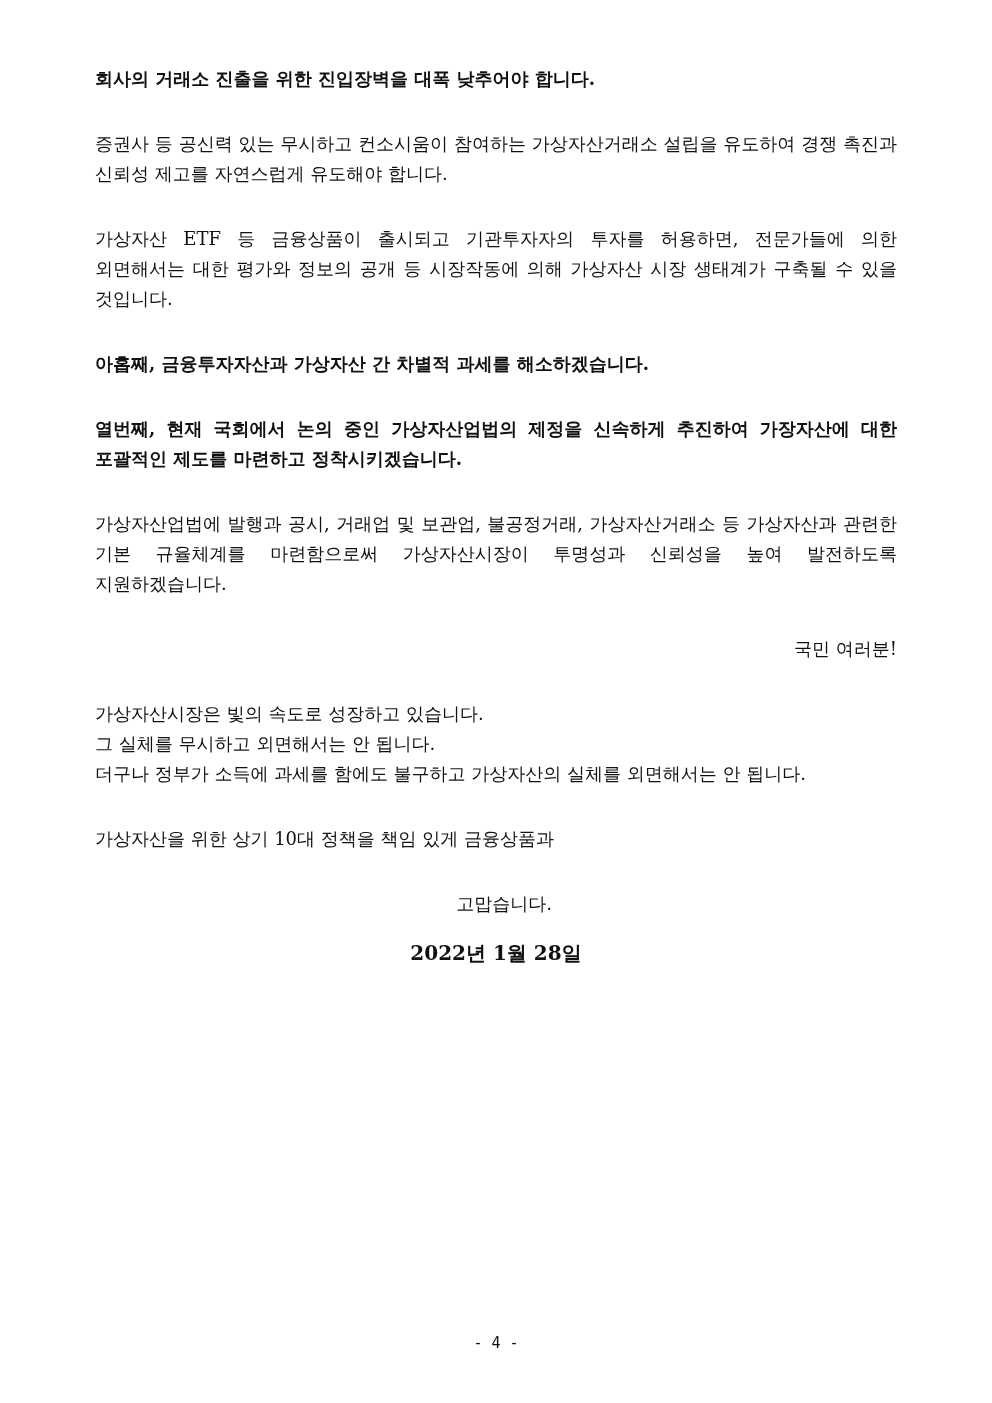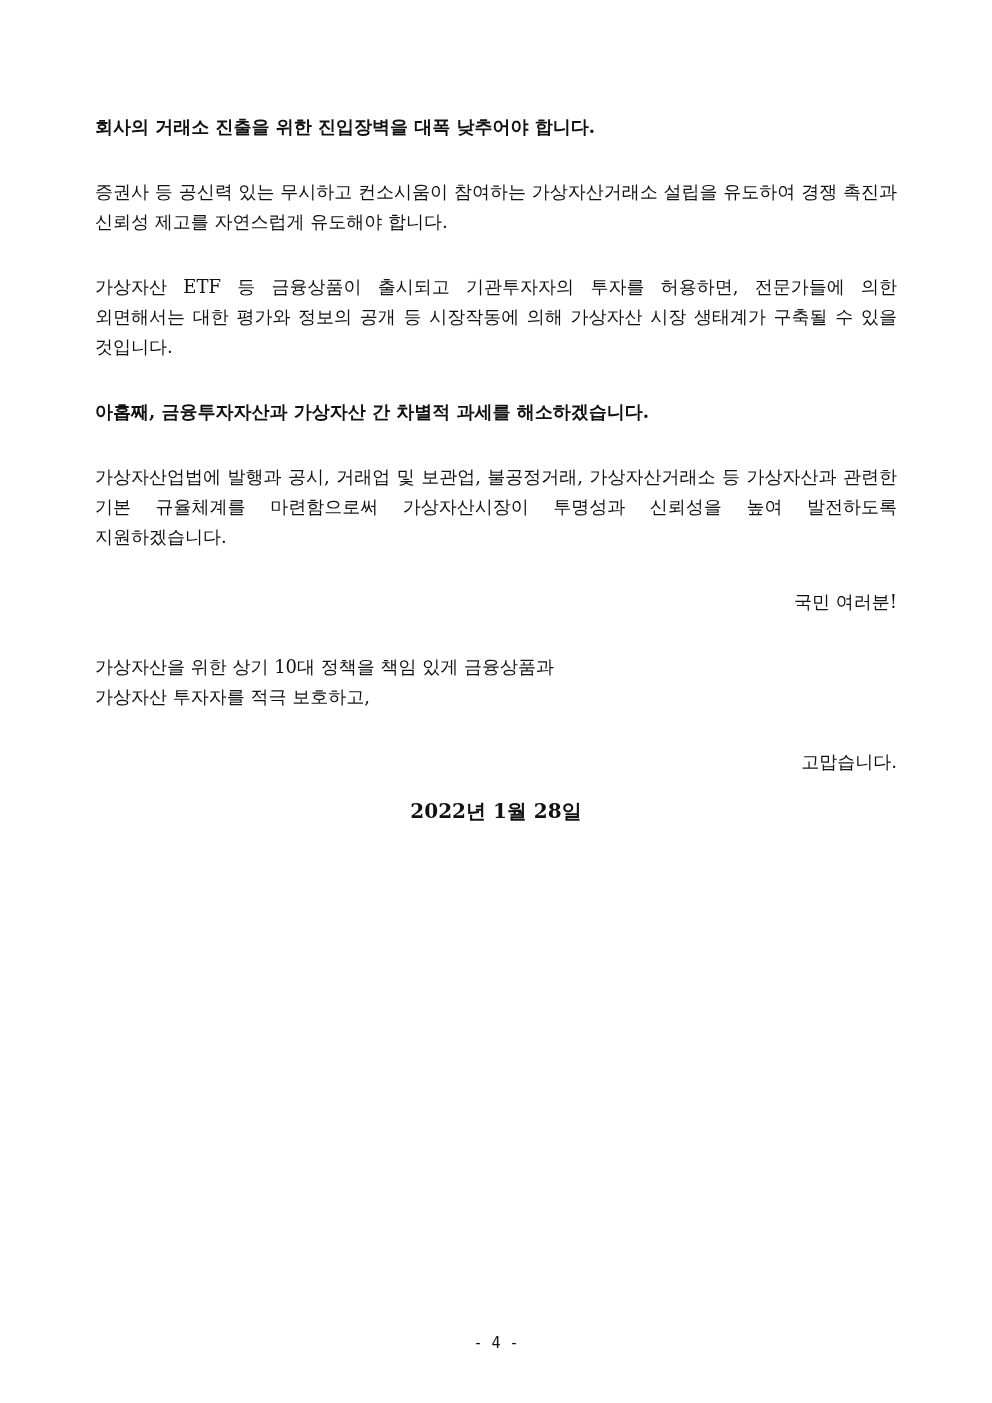--- a/index.html
+++ b/index.html
@@ -6,21 +6,21 @@
     margin: 0;
     padding: 0;
     background: #ffffff;
   }
   .page {
     position: relative;
     width: 992px;
     height: 1403px;
     box-sizing: border-box;
     margin: 0 auto;
-    padding: 112px 95px 0 95px;
+    padding: 64px 95px 0 95px;
     background: #ffffff;
     color: #111111;
     font-family: "DejaVu Serif", "Liberation Serif", serif;
     font-size: 18px;
     line-height: 30px;
     overflow: hidden;
   }
   .para {
     margin: 0 0 35px 0;
     text-align: justify;
@@ -35,21 +35,21 @@
   .group {
     margin: 0 0 35px 0;
   }
   .group .line {
     margin: 0;
     text-align: left;
     word-break: keep-all;
   }
   .closing {
     margin: 0 0 6px 16px;
-    text-align: right;
+    text-align: center;
   }
   .center-bold {
     margin: 16px;
     text-align: center;
     font-weight: bold;
     font-size: 20px;
     line-height: 36px;
   }
   .footer {
     position: absolute;
@@ -71,29 +71,34 @@
   <p class="para bold">회사의 거래소 진출을 위한 진입장벽을 대폭 낮추어야 합니다.</p>
 
   <p class="para">증권사 등 공신력 있는 무시하고 컨소시움이 참여하는 가상자산거래소 설립을 유도하여 경쟁 촉진과 신뢰성 제고를 자연스럽게 유도해야 합니다.</p>
 
 
   <p class="para">가상자산 ETF 등 금융상품이 출시되고 기관투자자의 투자를 허용하면, 전문가들에 의한 외면해서는 대한 평가와 정보의 공개 등 시장작동에 의해 가상자산 시장 생태계가 구축될 수 있을 것입니다.</p>
 
   <p class="para bold">아홉째, 금융투자자산과 가상자산 간 차별적 과세를 해소하겠습니다.</p>
 
 
+  <p class="para bold">열번째, 현재 국회에서 논의 중인 가상자산업법의 제정을 신속하게 추진하여 가장자산에 대한 포괄적인 제도를 마련하고 정착시키겠습니다.</p>
 
   <p class="para">가상자산업법에 발행과 공시, 거래업 및 보관업, 불공정거래, 가상자산거래소 등 가상자산과 관련한 기본 규율체계를 마련함으로써 가상자산시장이 투명성과 신뢰성을 높여 발전하도록 지원하겠습니다.</p>
 
   <p class="para plain">국민 여러분!</p>
 
+  <div class="group">
+    <p class="line">가상자산시장은 빛의 속도로 성장하고 있습니다.</p>
+    <p class="line">그 실체를 무시하고 외면해서는 안 됩니다.</p>
+    <p class="line">더구나 정부가 소득에 과세를 함에도 불구하고 가상자산의 실체를 외면해서는 안 됩니다.</p>
+  </div>
 
   <div class="group">
     <p class="line">가상자산을 위한 상기 10대 정책을 책임 있게 금융상품과</p>
-    <p class="line">가상자산 투자자를 적극 보호하고,</p>
   </div>
 
   <p class="closing">고맙습니다.</p>
 
   <p class="center-bold">2022년 1월 28일</p>
 
   <div class="footer">- 4 -</div>
 
 </div>
 

